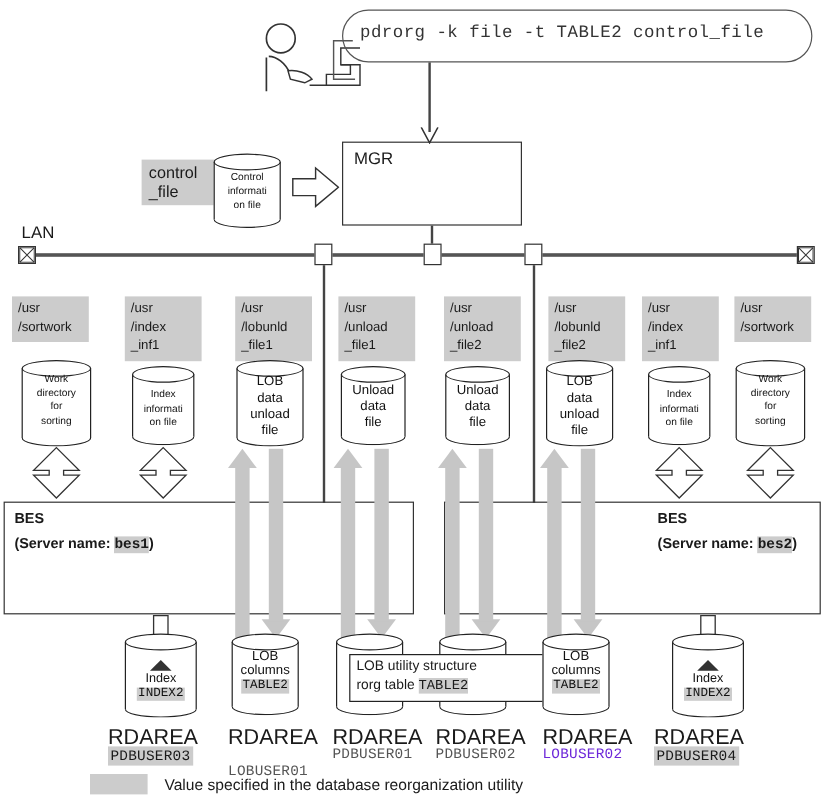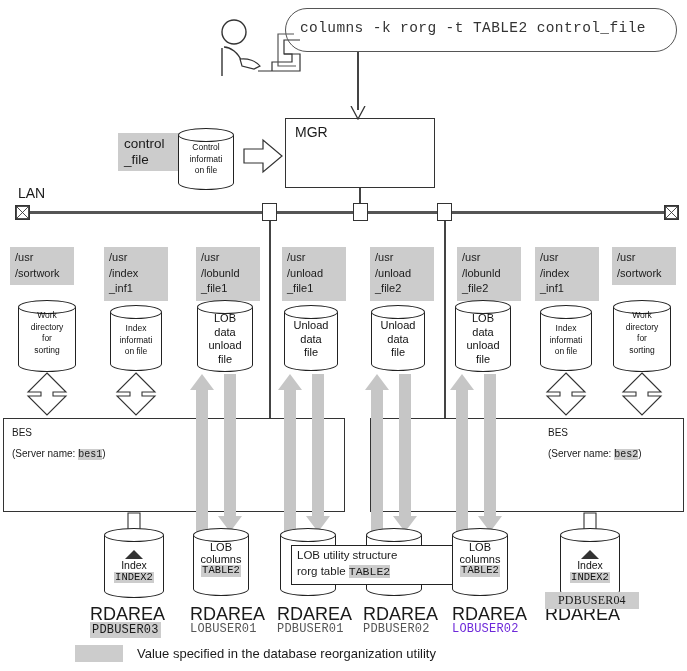--- a/index.html
+++ b/index.html
@@ -60,21 +60,21 @@
   
   .gray-up,.gray-dn{position:absolute;width:24px;}
   .gray-shaft{position:absolute;left:6px;width:12px;background:#c6c6c6;}
   .gray-head{position:absolute;left:0;width:0;height:0;
      border-left:12px solid transparent;border-right:12px solid transparent;}
   .gray-head.up{border-bottom:16px solid #c6c6c6;top:0;}
   .gray-head.dn{border-top:16px solid #c6c6c6;bottom:0;}
 
   
   .bes-box{border:1px solid #333;box-sizing:border-box;background:transparent;top:418px;height:94px;}
-  .bes-title{font-size:10px;line-height:19px;}
+  .bes-title{font-size:12px;line-height:19px;font-weight:bold;}
 
   
   .hollow-down{width:30px;height:38px;}
 
   
   .rd-name{font-size:18px;}
   .rd-val{font-size:12px;letter-spacing:.2px;}
 
   
   #lob-callout{left:291px;top:545px;width:192px;height:40px;
@@ -92,21 +92,21 @@
 <svg class="abs" id="operator" width="105" height="70" viewBox="0 0 105 70">
   <circle cx="24" cy="18" r="12" fill="#fff" stroke="#333" stroke-width="1.4"></circle>
   <path d="M12 34 L12 62" stroke="#333" stroke-width="1.4" fill="none"></path>
   <path d="M14 33 C 20 33, 28 38, 32 48 C 34 52, 40 54, 48 52" stroke="#333" stroke-width="1.4" fill="none"></path>
   <path d="M30 45 C 38 44, 46 47, 50 52 L 44 55 L 32 52 Z" stroke="#333" stroke-width="1.2" fill="#fff"></path>
   <path d="M48 57 L 90 57 L 90 40 L 74 40 L 74 26 L 90 26" stroke="#333" stroke-width="1.2" fill="#fff"></path>
   <path d="M74 40 L 82 40 L 82 48 L 62 48 L 62 57" stroke="#333" stroke-width="1.2" fill="none"></path>
 </svg>
 
 <div class="abs" id="cmd-balloon"></div>
-<div class="abs mono" id="cmd-text">columns -k rorg -t TABLE2 control_file</div>
+<div class="abs mono" id="cmd-text">pdrorg -k file -t TABLE2 control_file</div>
 <svg class="abs" style="left:274px;top:30px;" width="22" height="40" viewBox="0 0 22 40">
   <path d="M20 4 L4 4 L4 36 L22 36" stroke="#555" stroke-width="1.2" fill="none"></path>
 </svg>
 
 <div class="abs" id="mgr-box"></div>
 <div class="abs" id="mgr-label">MGR</div>
 
 <div class="abs vline" style="left:357px;top:52px;height:58px;"></div>
 <svg class="abs" style="left:350px;top:106px;" width="16" height="14" viewBox="0 0 16 14">
   <path d="M1 0 L8 13 L15 0" stroke="#333" stroke-width="1.3" fill="none"></path>
@@ -361,21 +361,21 @@
   <div class="body"></div>
     <div class="top"></div>
     <div class="bot"></div>
   <div class="txt" style="top:14px;">
     <div style="font-size:11px;">LOB</div>
     <div style="font-size:11px;">columns</div>
     <div class="mono hl" style="font-size:10.5px;display:inline-block;padding:0 1px;">TABLE2</div>
   </div>
 </div>
 <div class="abs rd-name" style="left:190px;top:604px;">RDAREA</div>
-<div class="abs rd-val mono" style="left:190px;top:622px;color:#555;">LOBUSER01</div>
+<div class="abs rd-val mono" style="left:190px;top:636px;color:#555;">LOBUSER01</div>
 
 <div class="cyl" style="left:280px;top:528px;width:56px;height:68px;">
   <div class="body"></div>
     <div class="top"></div>
     <div class="bot"></div>
 </div>
 <div class="abs rd-name" style="left:277px;top:604px;">RDAREA</div>
 <div class="abs rd-val mono" style="left:277px;top:622px;color:#555;">PDBUSER01</div>
 
 <div class="cyl" style="left:366px;top:528px;width:56px;height:68px;">
@@ -410,16 +410,16 @@
     <div class="top"></div>
     <div class="bot"></div>
   <div class="txt" style="top:22px;">
     <div style="margin:0 auto 1px;width:0;height:0;
         border-left:9px solid transparent;border-right:9px solid transparent;border-bottom:9px solid #333;"></div>
     <div style="font-size:10.5px;">Index</div>
     <div class="mono hl" style="font-size:10.5px;display:inline-block;padding:0 1px;">INDEX2</div>
   </div>
 </div>
 <div class="abs rd-name" style="left:545px;top:604px;">RDAREA</div>
-<div class="abs rd-val mono hl" style="left:545px;top:592px;padding:1px 13px;font-family:Liberation Serif, serif;">PDBUSER04</div>
+<div class="abs rd-val mono hl" style="left:545px;top:622px;padding:1px 2px;">PDBUSER04</div>
 
 <div class="abs" id="legend-swatch"></div>
 <div class="abs" id="legend-text">Value specified in the database reorganization utility</div>
 
 </body></html>

